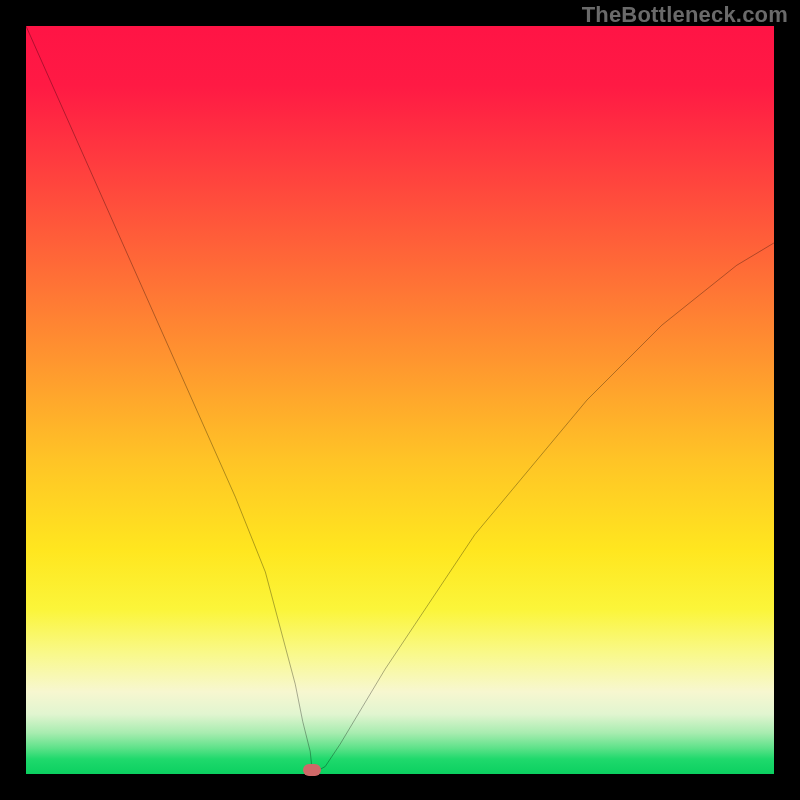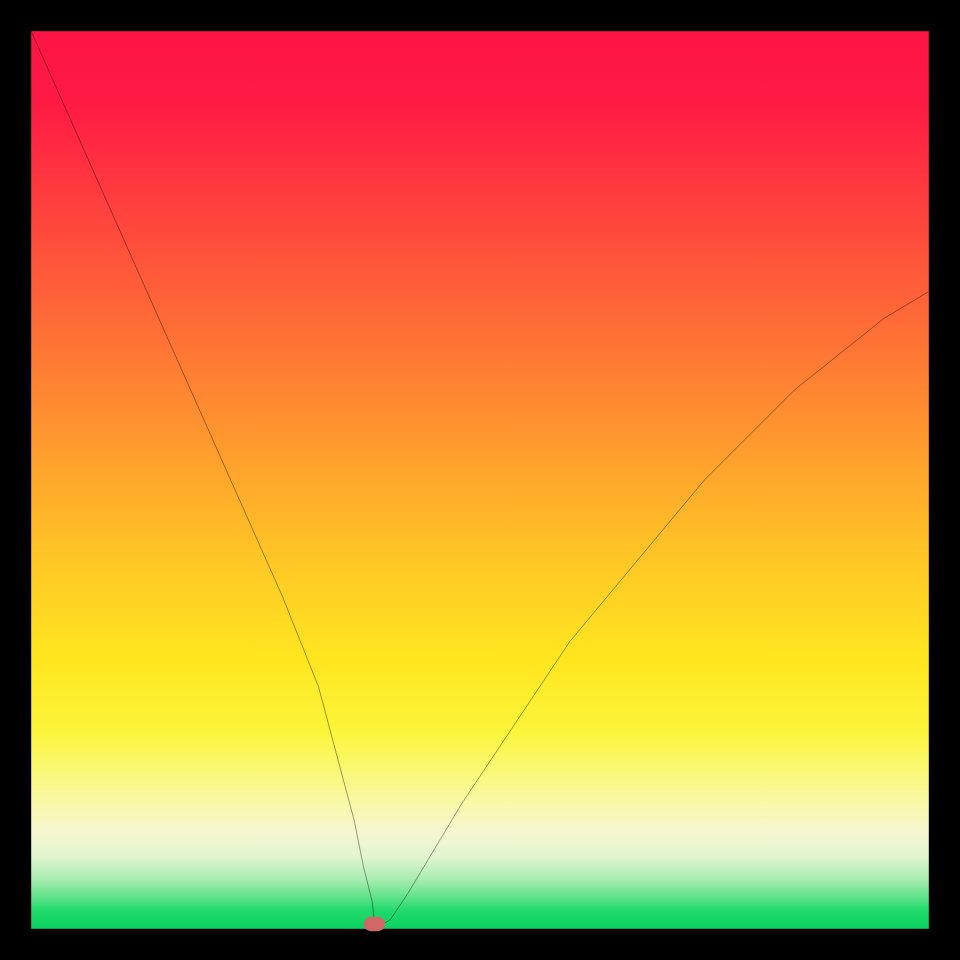--- a/index.html
+++ b/index.html
@@ -66,20 +66,21 @@
     font-weight: 600;
     color: #6a6a6a;
     letter-spacing: 0.2px;
     user-select: none;
   }
 </style>
 </head>
 <body>
 
 <div class="frame">
+  <div class="attribution">TheBottleneck.com</div>
 
   <div class="plot-area">
     <div class="gradient-bg"></div>
 
     <svg class="curve" viewBox="0 0 100 100" preserveAspectRatio="none">
       <path id="curve-path" fill="none" stroke="#000000" stroke-width="0.32" vector-effect="non-scaling-stroke" stroke-linecap="round" stroke-linejoin="round" d="M0.000 0.000 L4.000 9.000 L8.000 18.000 L12.000 27.000 L16.000 36.000 L20.000 45.000 L24.000 54.000 L28.000 63.000 L32.000 73.000 L36.000 88.000 L37.000 93.000 L38.000 97.000 L38.200 99.000 L38.300 99.500 L38.400 99.500 L38.600 99.500 L39.000 99.500 L39.300 99.400 L40.000 99.000 L42.000 96.000 L45.000 91.000 L48.000 86.000 L52.000 80.000 L56.000 74.000 L60.000 68.000 L65.000 62.000 L70.000 56.000 L75.000 50.000 L80.000 45.000 L85.000 40.000 L90.000 36.000 L95.000 32.000 L100.000 29.000"></path>
     </svg>
 
     <div id="marker" class="marker" style="left: 38.3%; top: 99.5%; background: rgb(208, 104, 104);"></div>
   </div>

